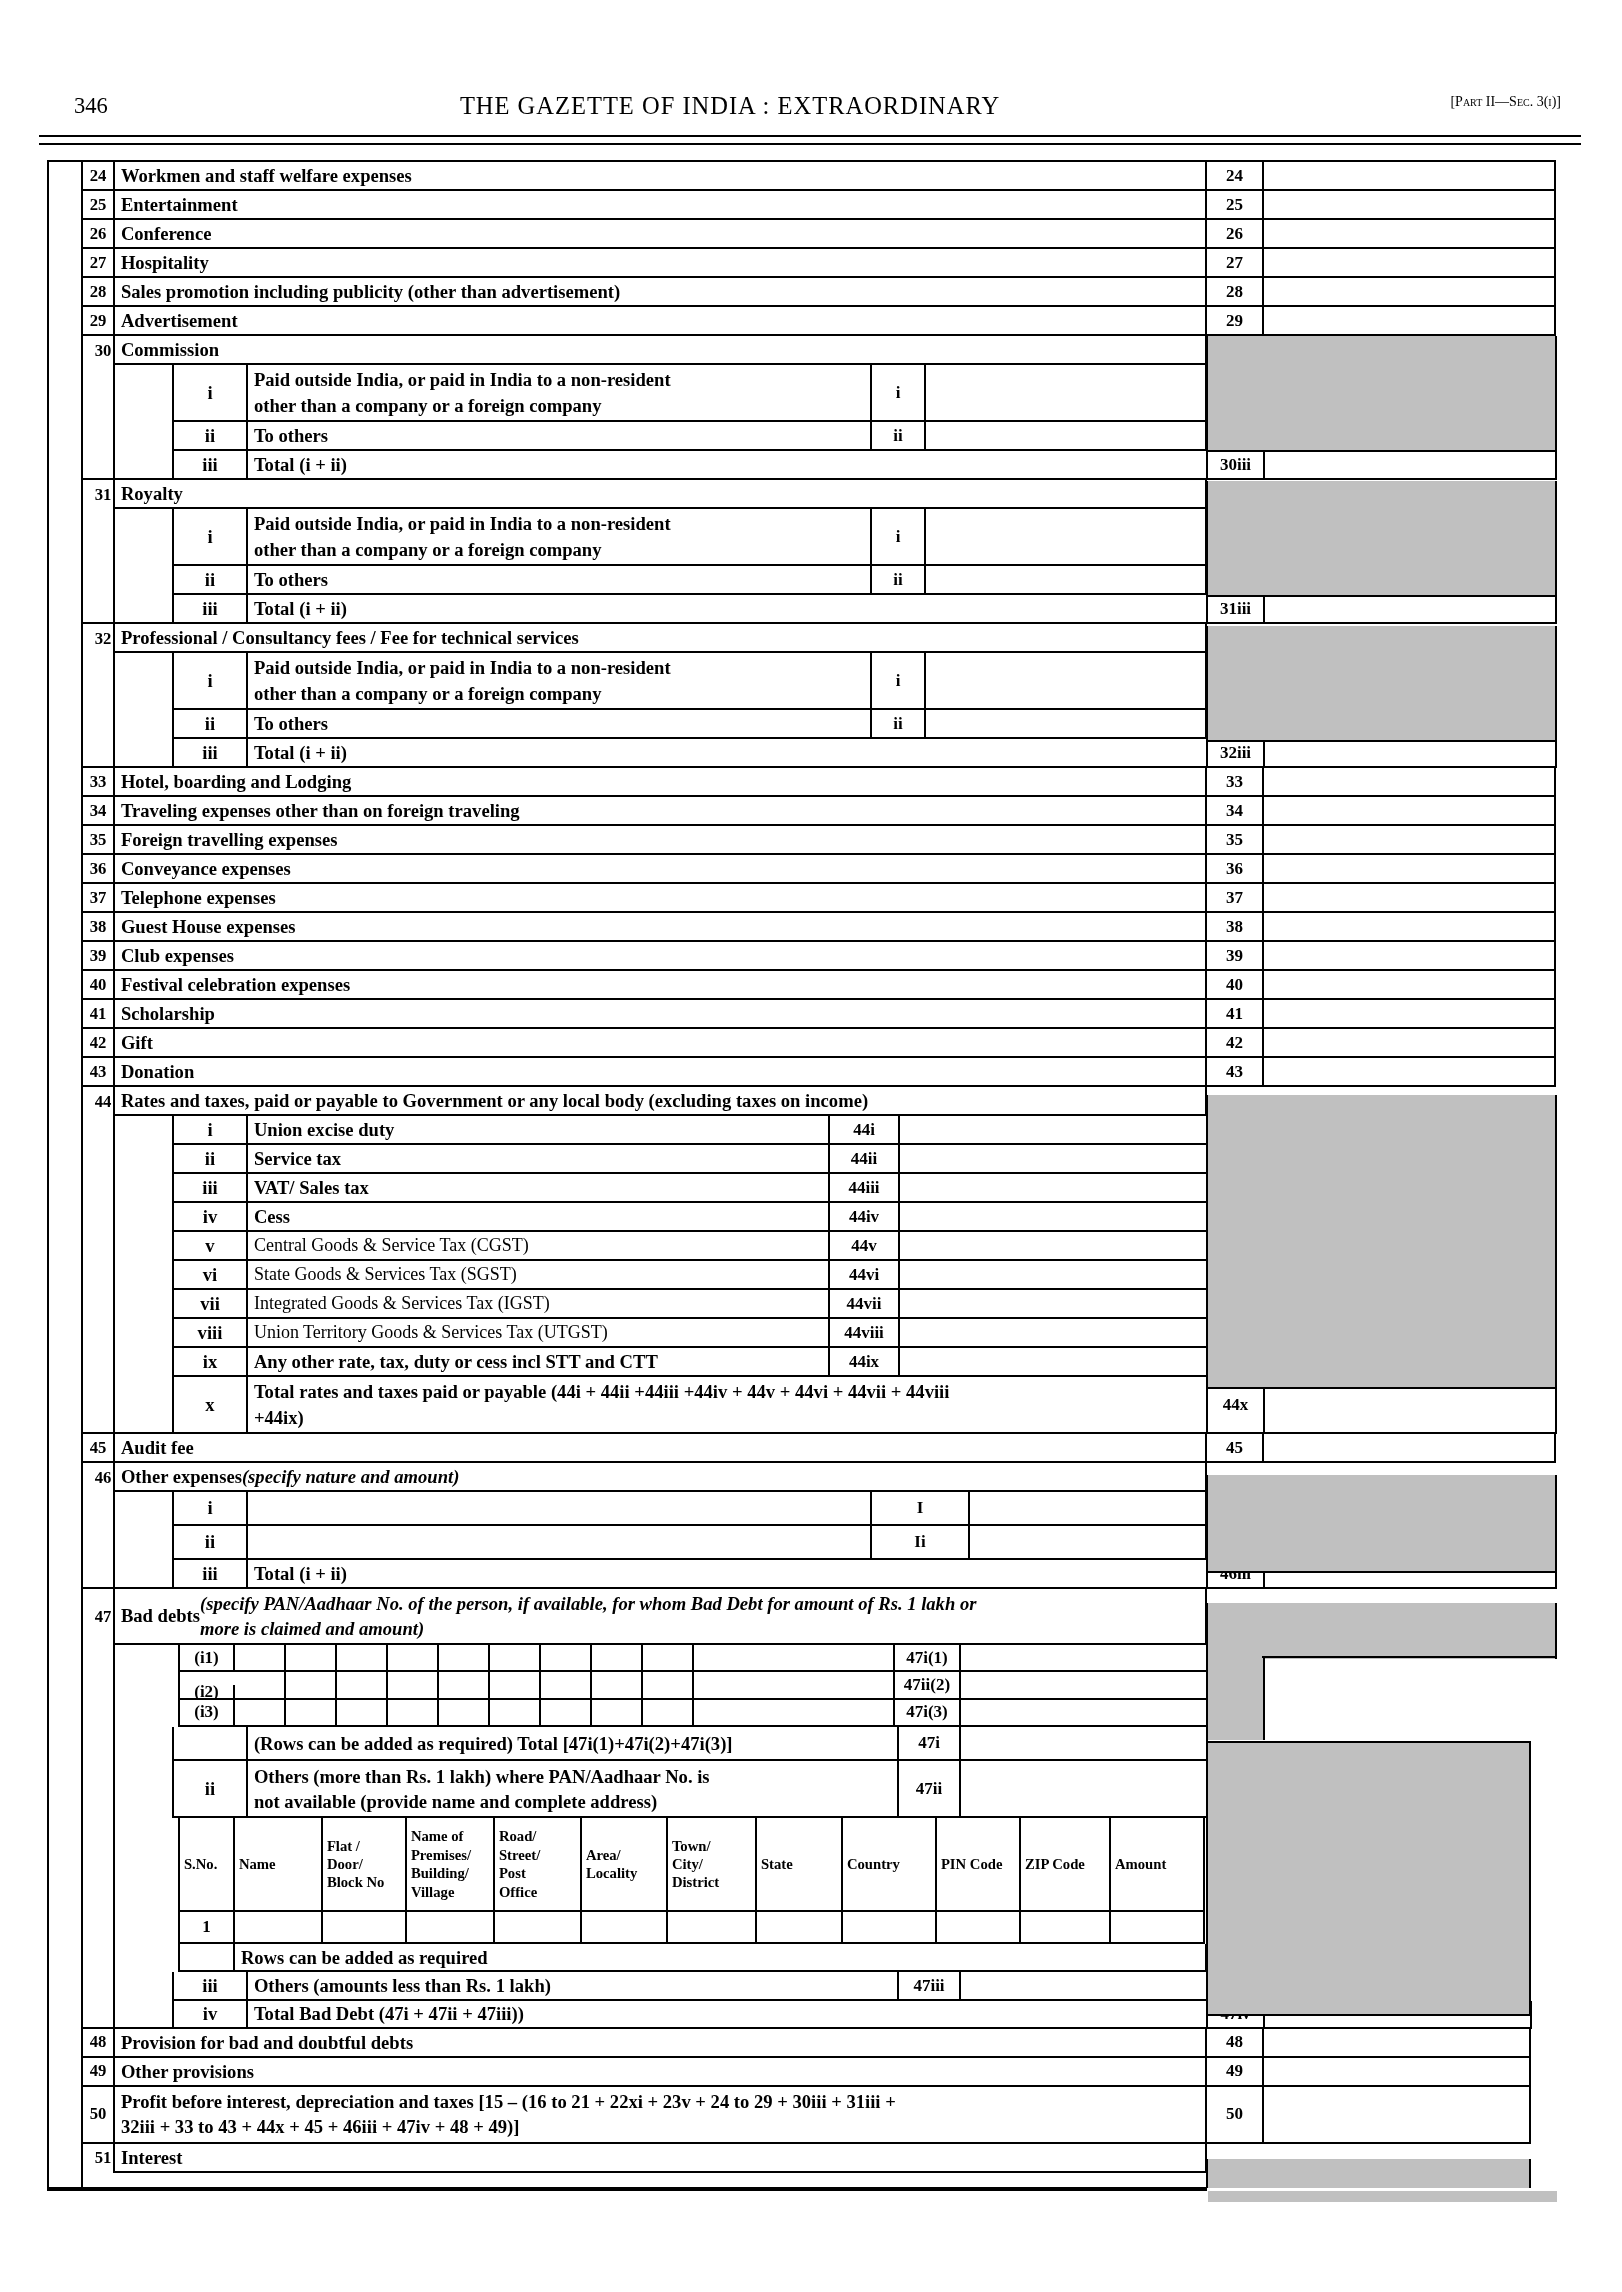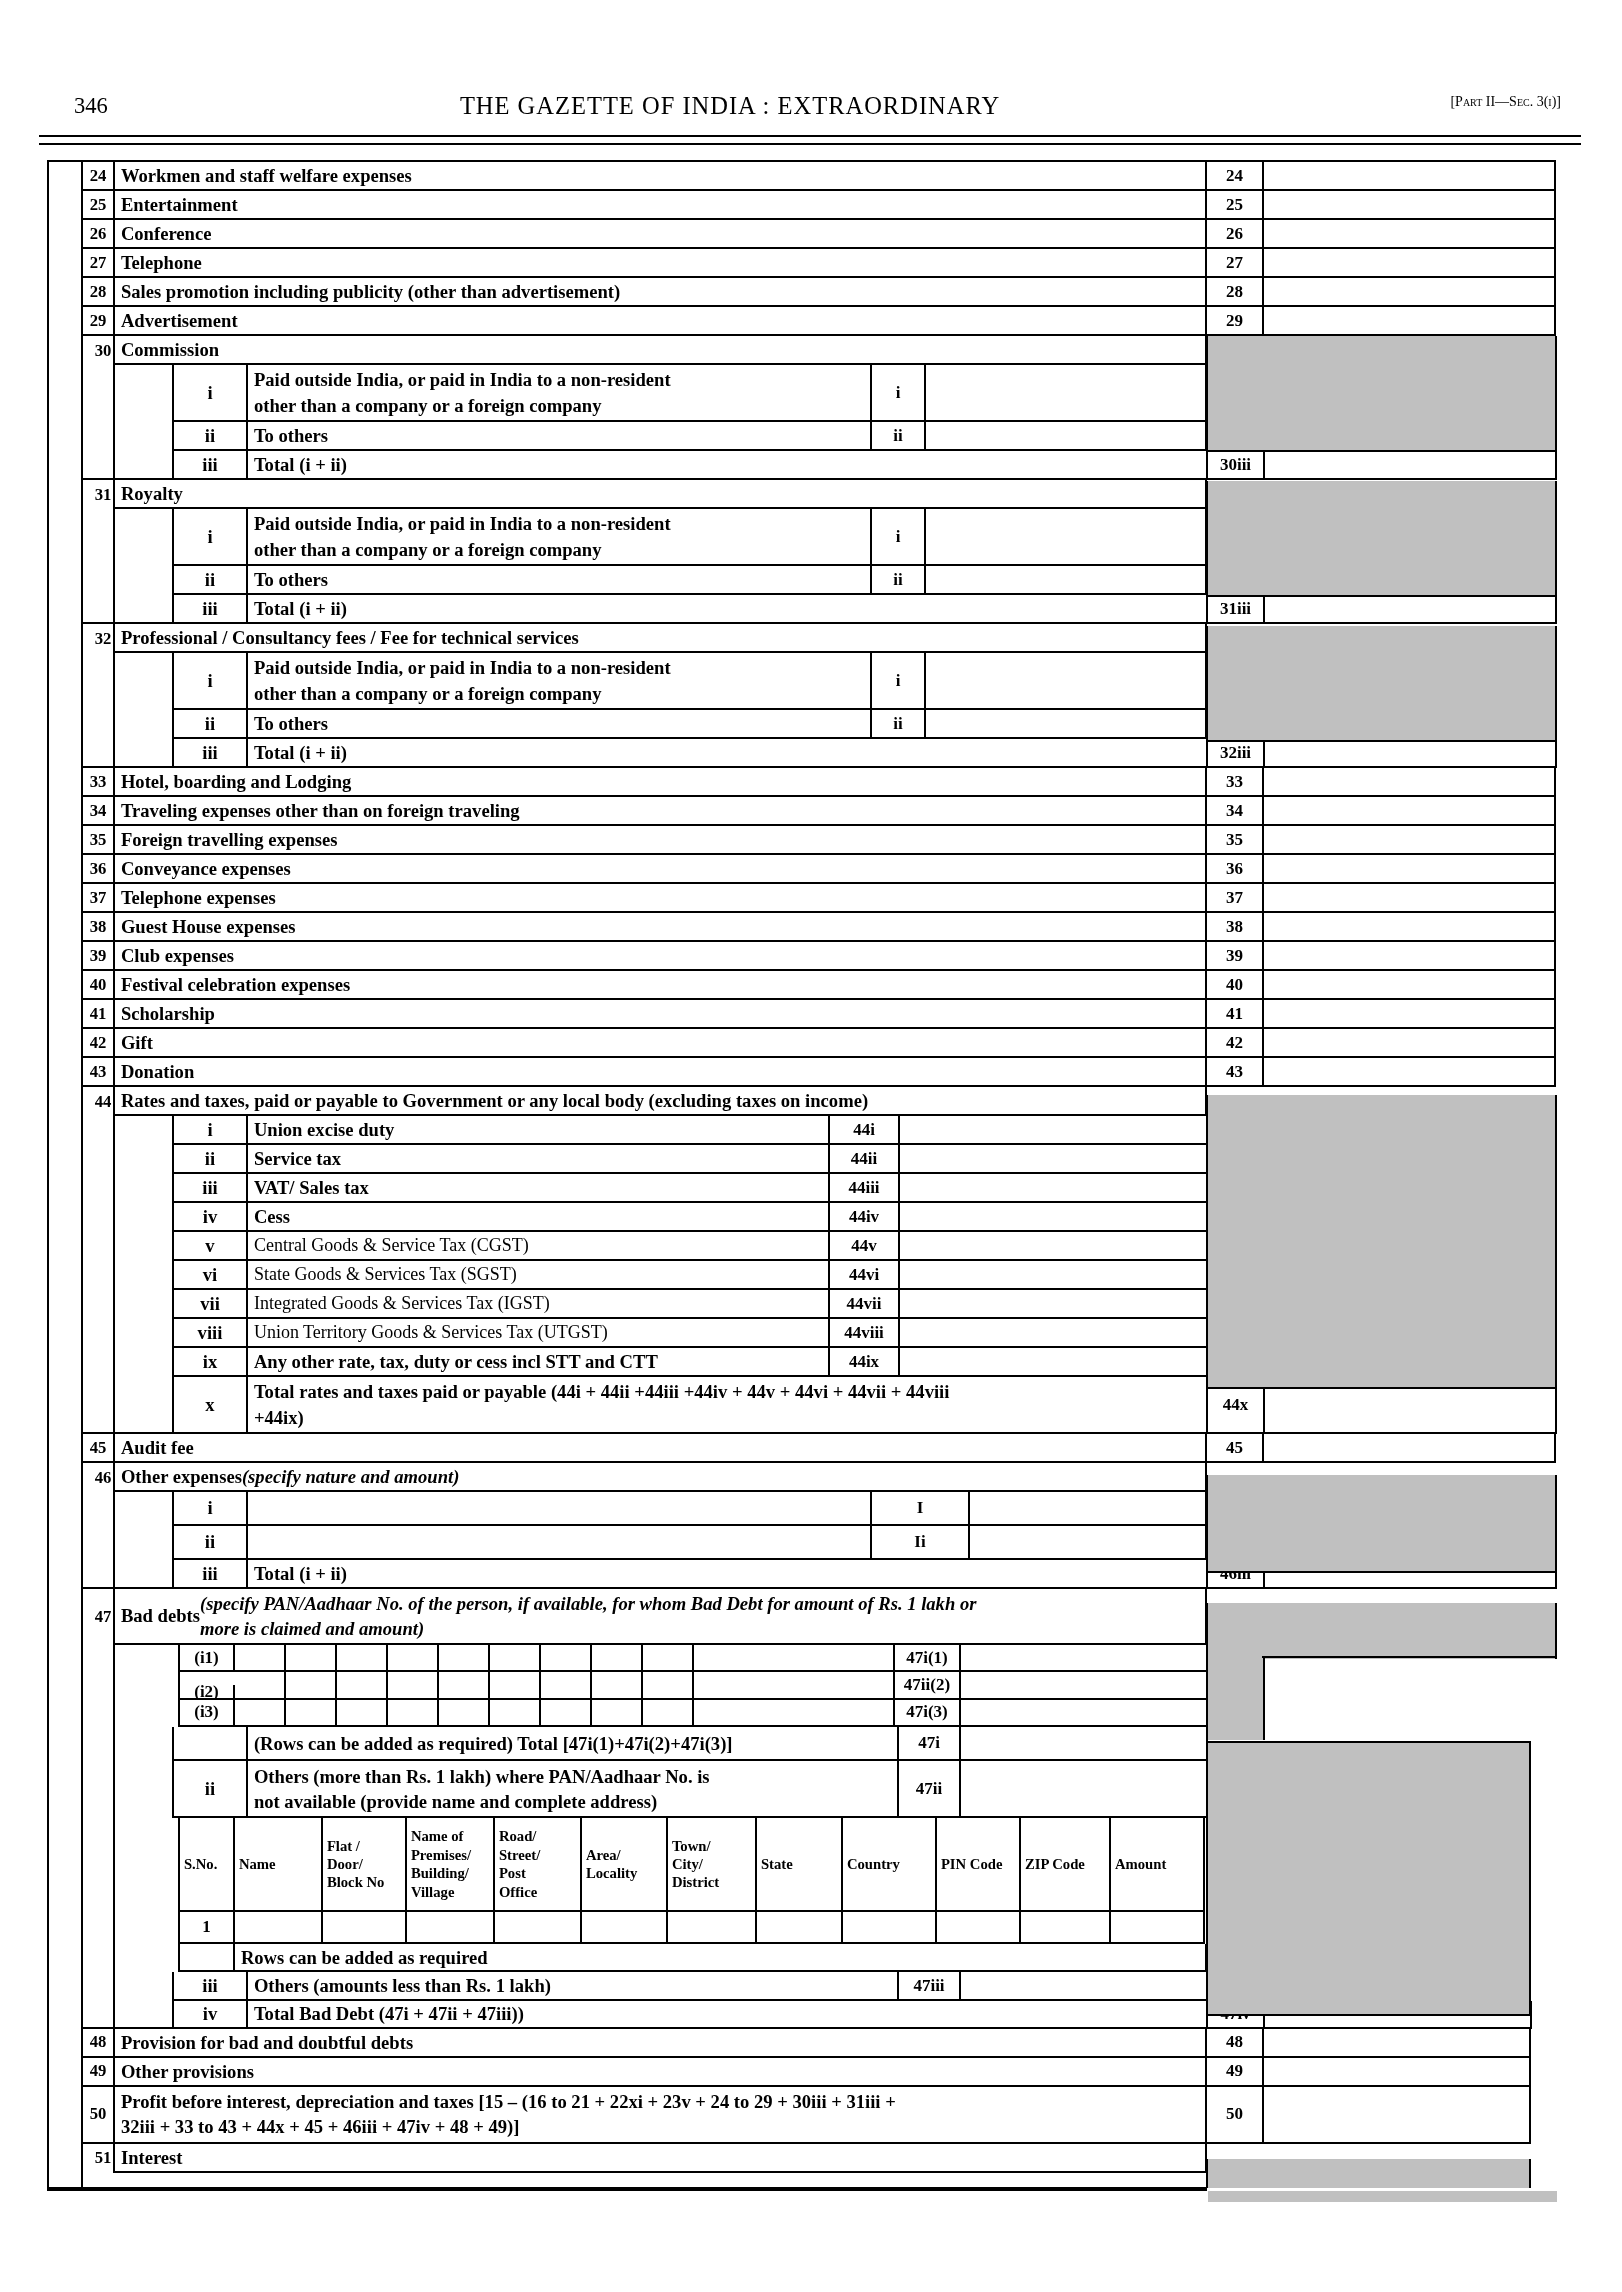--- a/index.html
+++ b/index.html
@@ -66,21 +66,21 @@
         <div class="c num" style="width: 32px;">26</div>
         <div class="c pad" style="width: 1092px;">
           <span class="lbl">Conference</span>
         </div>
         <div class="c code" style="width: 57px;">26</div>
         <div class="c" style="width: 292px;"></div>
       </div>
       <div class="row" style="height: 29px;">
         <div class="c num" style="width: 32px;">27</div>
         <div class="c pad" style="width: 1092px;">
-          <span class="lbl">Telephone</span>
+          <span class="lbl">Hospitality</span>
         </div>
         <div class="c code" style="width: 57px;">27</div>
         <div class="c" style="width: 292px;"></div>
       </div>
       <div class="row" style="height: 29px;">
         <div class="c num" style="width: 32px;">28</div>
         <div class="c pad" style="width: 1092px;">
           <span class="lbl">Sales promotion including publicity (other than advertisement)</span>
         </div>
         <div class="c code" style="width: 57px;">28</div>

